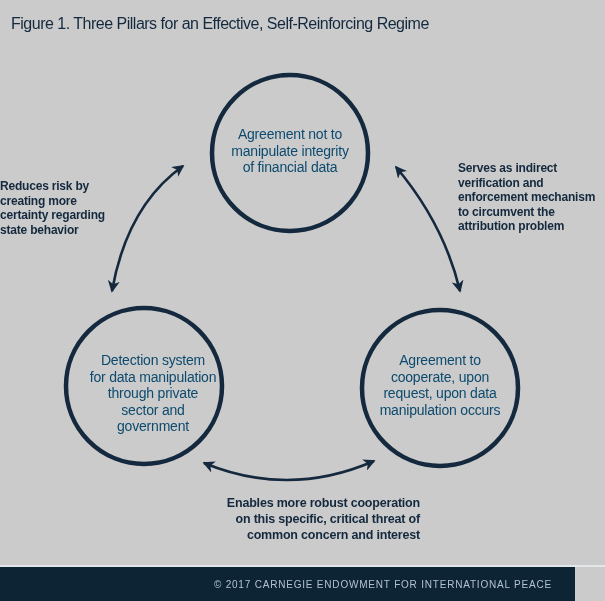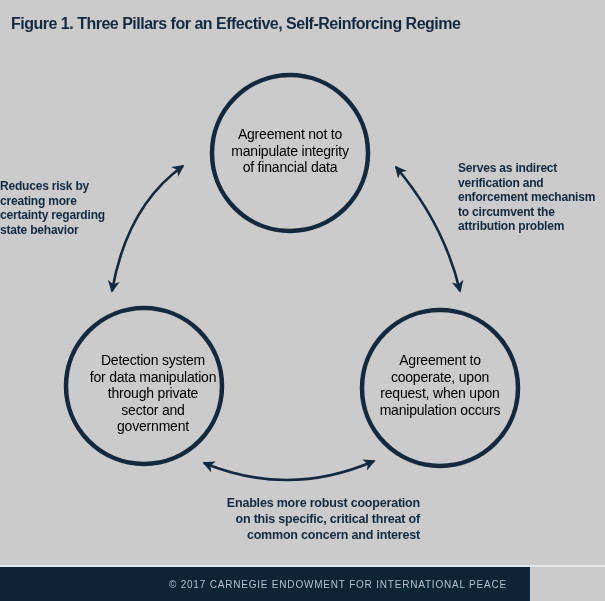--- a/index.html
+++ b/index.html
@@ -3,45 +3,45 @@
 <meta charset="utf-8">
 <style>
   html,body{margin:0;padding:0;}
   body{
     width:605px;height:601px;position:relative;overflow:hidden;
     background:#cbcbcb;
     font-family:"Liberation Sans", sans-serif;
   }
   .title{
     position:absolute;left:11px;top:15px;
-    font-size:16px;font-weight:bold;letter-spacing:-0.5px;white-space:nowrap;
+    font-size:16px;font-weight:normal;letter-spacing:-0.5px;white-space:nowrap;
     color:#14293e;
   }
   svg.diagram{position:absolute;left:0;top:0;}
   .node-label{
     position:absolute;text-align:center;white-space:pre-line;
     font-size:14px;line-height:16.5px;letter-spacing:-0.2px;
-    color:#000000;
+    color:#0c4a6e;
   }
   .node-label.top{left:190px;top:126px;width:200px;}
   .node-label.bl{left:53px;top:352px;width:200px;}
   .node-label.br{left:340px;top:352px;width:200px;}
   .edge-label{
     position:absolute;white-space:pre-line;font-weight:bold;
     font-size:12px;line-height:14.5px;letter-spacing:-0.2px;
     color:#14293e;
   }
   .edge-label.left{left:0px;top:179px;width:122px;}
   .edge-label.right{left:458px;top:161px;width:152px;text-align:left;}
   .edge-label.bottom{left:160px;top:495px;width:260px;text-align:right;font-size:12.5px;line-height:16px;}
   .separator{
     position:absolute;left:0;top:565px;width:605px;height:2px;background:#e4e7e9;
   }
   .footer{
-    position:absolute;left:0;top:567px;width:530px;height:34px;background:#0d2435;
+    position:absolute;left:0;top:567px;width:575px;height:34px;background:#0d2435;
   }
   .footer-text{
     position:absolute;right:23px;top:50%;transform:translateY(-50%);
     font-size:10px;letter-spacing:0.8px;color:#b3c2cf;white-space:nowrap;
   }
 </style>
 </head>
 <body>
 
 <div class="title">Figure 1. Three Pillars for an Effective, Self-Reinforcing Regime</div>
@@ -65,21 +65,21 @@
 <div class="node-label top">Agreement not to
 manipulate integrity
 of financial data</div>
 <div class="node-label bl">Detection system
 for data manipulation
 through private
 sector and
 government</div>
 <div class="node-label br">Agreement to
 cooperate, upon
-request, when upon
+request, upon data
 manipulation occurs</div>
 
 <div class="edge-label left">Reduces risk by
 creating more
 certainty regarding
 state behavior</div>
 <div class="edge-label right">Serves as indirect
 verification and
 enforcement mechanism
 to circumvent the

